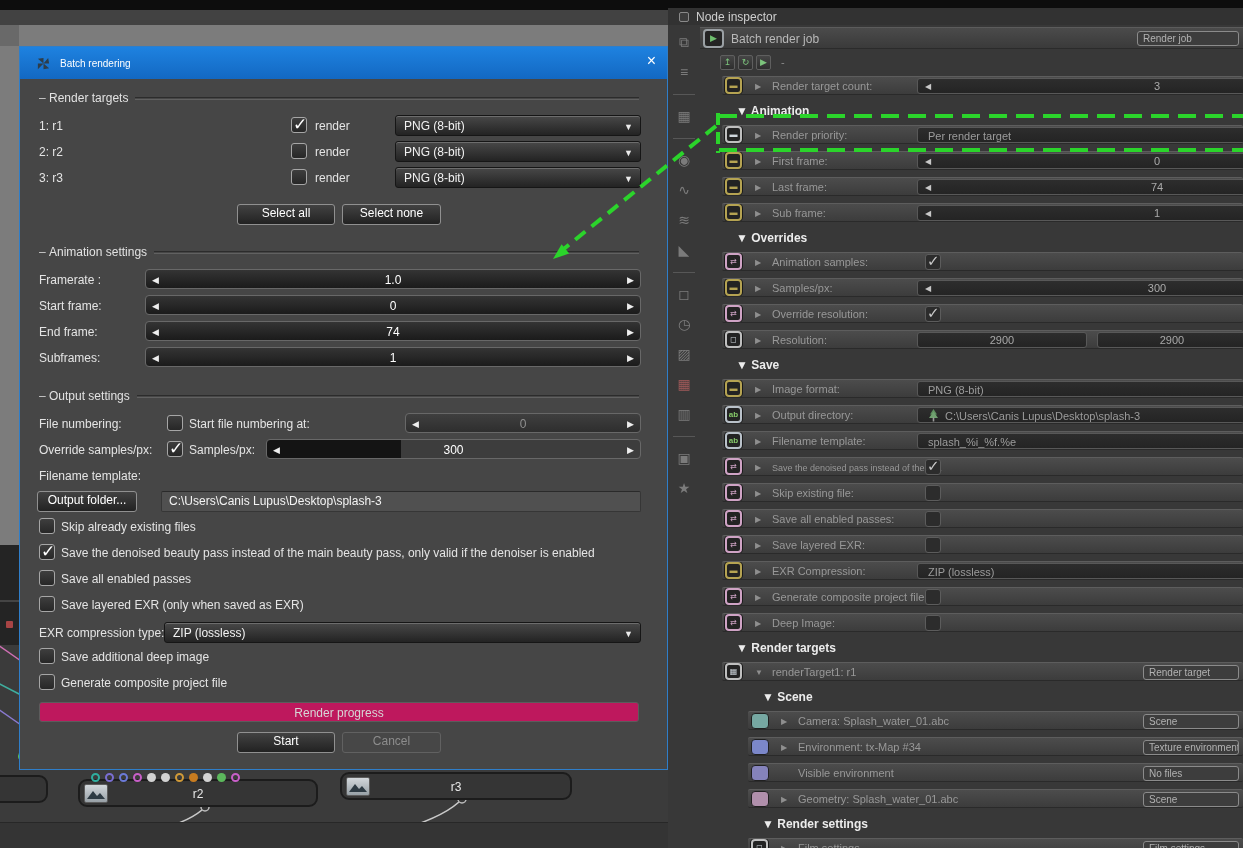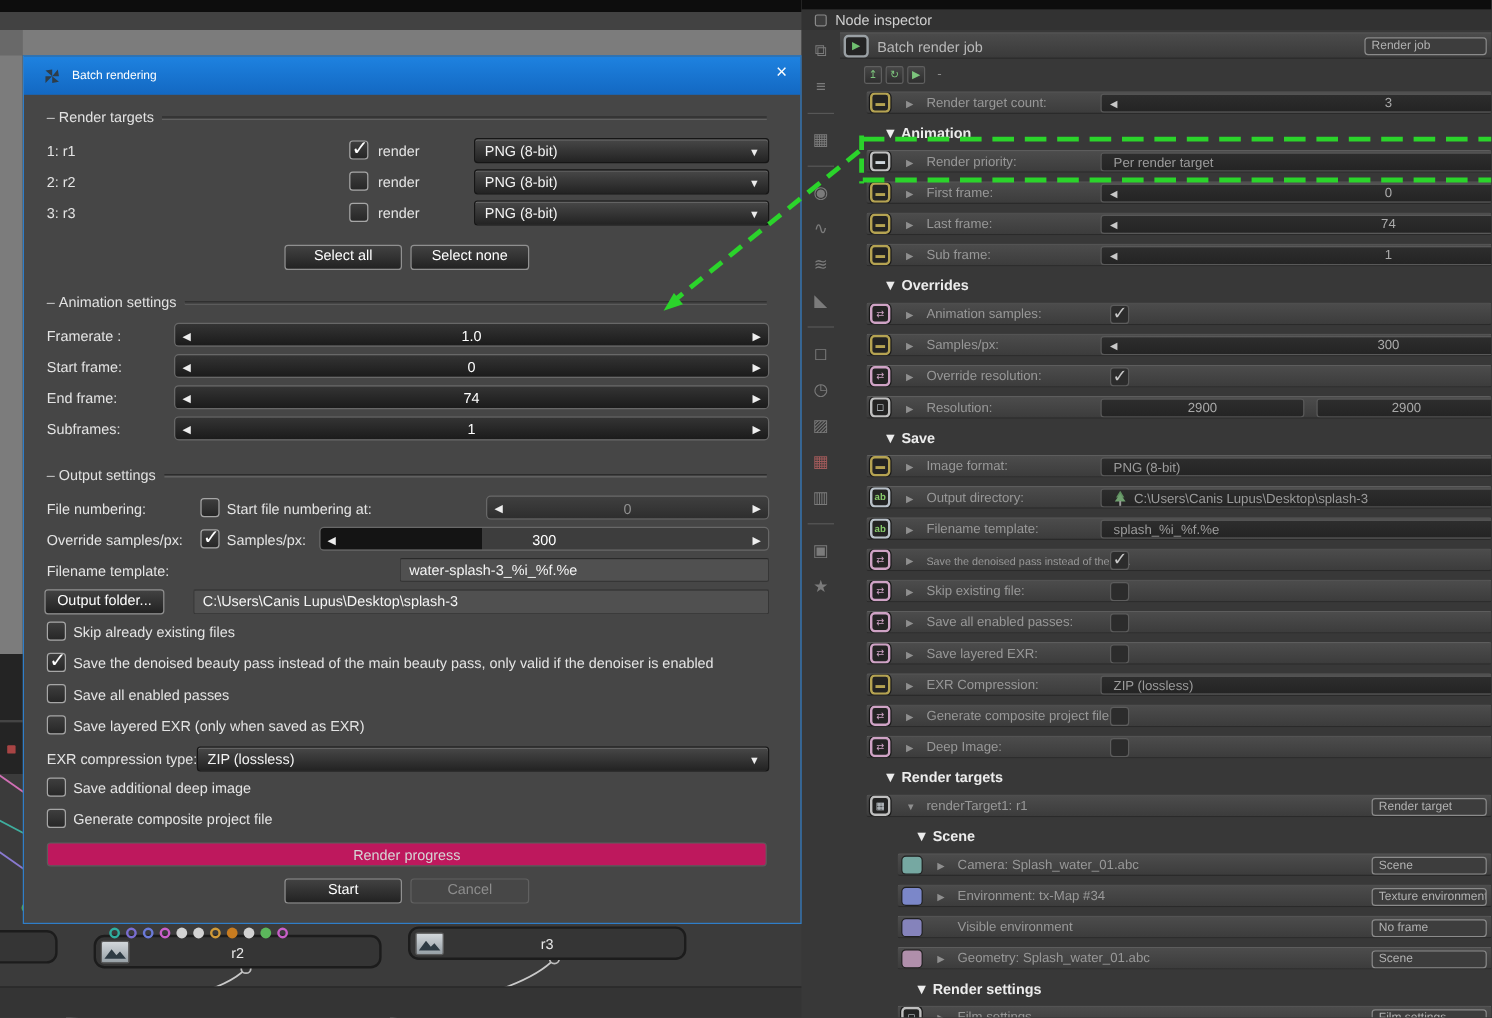--- a/index.html
+++ b/index.html
@@ -233,21 +233,20 @@
   <span class="lbl" style="left:19px;top:396px">Override samples/px:</span>
   <span class="cb on" style="left:147px;top:394px"></span>
   <span class="lbl" style="left:169px;top:396px">Samples/px:</span>
   <div class="dslider fill36" style="left:246px;top:392px;width:375px">
       <span class="la">◀</span>
       <span class="val">300</span>
       <span class="ra">▶</span>
     </div>
 
   <span class="lbl" style="left:19px;top:422px">Filename template:</span>
-  <div class="input" style="left:313px;top:418px;width:308px">water-splash-3_%i_%f.%e</div>
 
   <div class="btn" style="left:17px;top:444px;width:100px">Output folder...</div>
   <div class="input" style="left:141px;top:444px;width:480px;height:21px">C:\Users\Canis Lupus\Desktop\splash-3</div>
 
   <span class="cb" style="left:19px;top:471px"></span>
   <span class="lbl" style="left:41px;top:473px">Skip already existing files</span>
   <span class="cb on" style="left:19px;top:497px"></span>
   <span class="lbl" style="left:41px;top:499px">Save the denoised beauty pass instead of the main beauty pass, only valid if the denoiser is enabled</span>
   <span class="cb" style="left:19px;top:523px"></span>
   <span class="lbl" style="left:41px;top:525px">Save all enabled passes</span>
@@ -472,21 +471,21 @@
         </div>
         <div class="irow indent">
           <span class="iswatch" style="background: rgb(123, 135, 201);"></span>
           <span class="iexp">▶</span>
           <span class="ilabel">Environment: tx-Map #34</span>
           <span class="ibadge">Texture environment</span>
         </div>
         <div class="irow indent">
           <span class="iswatch" style="background: rgb(133, 131, 187);"></span>
           <span class="ilabel">Visible environment</span>
-          <span class="ibadge">No frame</span>
+          <span class="ibadge">No files</span>
         </div>
         <div class="irow indent">
           <span class="iswatch" style="background: rgb(176, 143, 171);"></span>
           <span class="iexp">▶</span>
           <span class="ilabel">Geometry: Splash_water_01.abc</span>
           <span class="ibadge">Scene</span>
         </div>
         <div class="ihdr sub">▼ Render settings</div>
         <div class="irow indent">
           <span class="iicon silver">◻</span>

